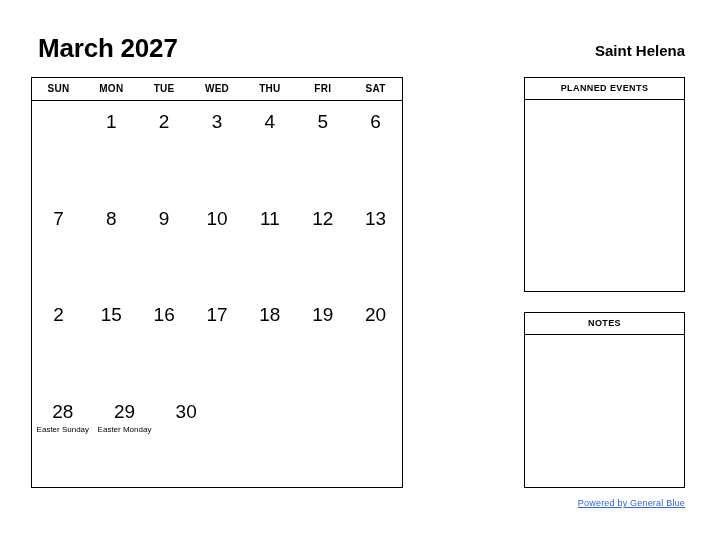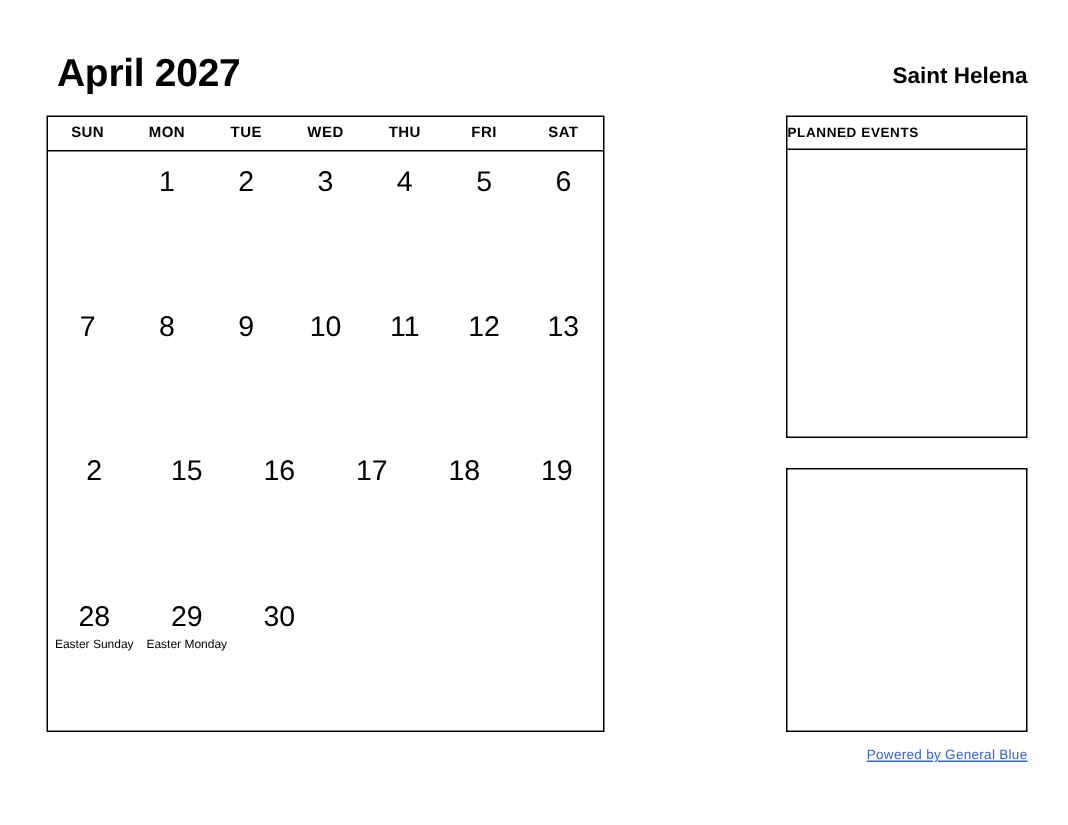--- a/index.html
+++ b/index.html
@@ -111,21 +111,21 @@
   }
   #notes-panel {
     left: 524px;
     top: 312px;
     width: 161px;
     height: 176px;
   }
   .panel-header {
     height: 21px;
     border-bottom: 1.5px solid #000000;
-    text-align: left;
+    text-align: center;
     font-size: 9px;
     font-weight: bold;
     letter-spacing: 0.4px;
     line-height: 21px;
   }
   .panel-body {
     height: calc(100% - 21px);
   }
 
   
@@ -137,21 +137,21 @@
     color: #3366cc;
     text-decoration: underline;
     letter-spacing: 0.2px;
     white-space: nowrap;
     cursor: pointer;
   }
 </style>
 </head>
 <body>
 
-<div id="month-title">April 2027</div>
+<div id="month-title">March 2027</div>
 
 <div id="location-title">Saint Helena</div>
 
 <div id="calendar">
   <div id="weekday-row">
       <div class="weekday-cell">SUN</div>
       <div class="weekday-cell">MON</div>
       <div class="weekday-cell">TUE</div>
       <div class="weekday-cell">WED</div>
       <div class="weekday-cell">THU</div>
@@ -217,20 +217,23 @@
         </div>
         <div class="day-cell">
           <span class="day-number">17</span>
         </div>
         <div class="day-cell">
           <span class="day-number">18</span>
         </div>
         <div class="day-cell">
           <span class="day-number">19</span>
         </div>
+        <div class="day-cell">
+          <span class="day-number">20</span>
+        </div>
       </div>
       <div class="week-row">
         <div class="day-cell">
           <span class="day-number">28</span>
           <span class="day-event">Easter Sunday</span>
         </div>
         <div class="day-cell">
           <span class="day-number">29</span>
           <span class="day-event">Easter Monday</span>
         </div>
@@ -249,16 +252,17 @@
       </div>
     </div>
 </div>
 
 <div id="planned-events-panel" class="side-panel">
   <div class="panel-header">PLANNED EVENTS</div>
   <div class="panel-body"></div>
 </div>
 
 <div id="notes-panel" class="side-panel">
+  <div class="panel-header">NOTES</div>
   <div class="panel-body"></div>
 </div>
 
 <a id="footer-link" href="#" style="color: rgb(51, 102, 204);">Powered by General Blue</a>
 
 </body></html>

